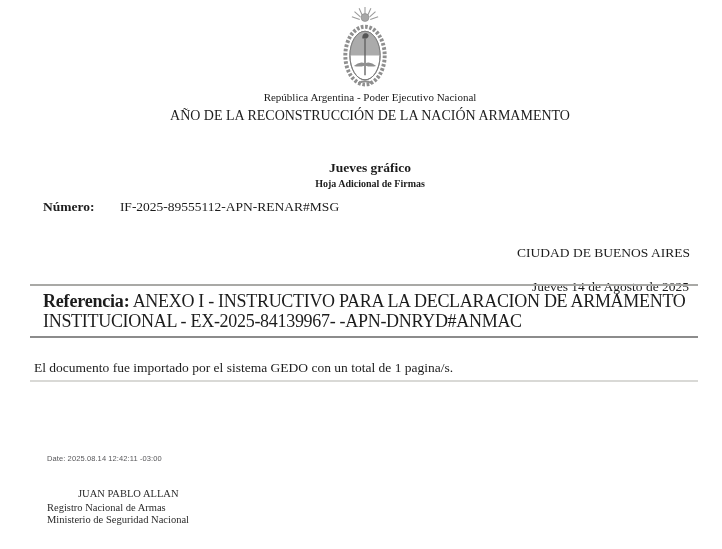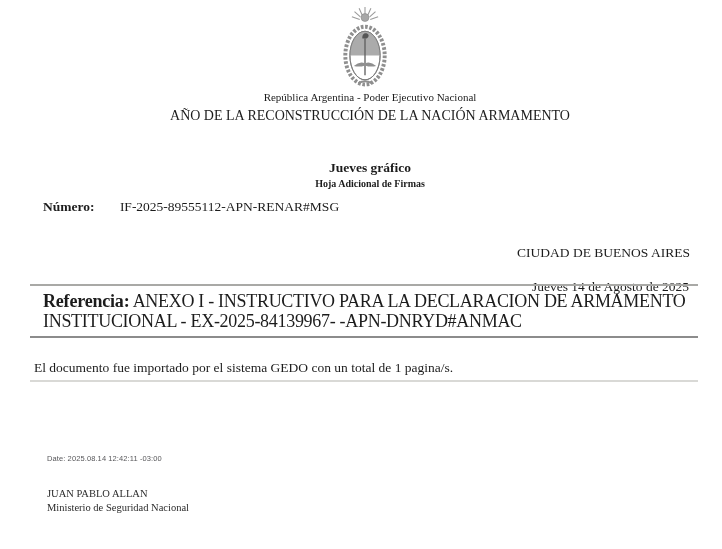--- a/index.html
+++ b/index.html
@@ -48,21 +48,21 @@
 
   
   .stamp { left: 47px; top: 455px;
            font-family: "Liberation Sans", "DejaVu Sans", sans-serif;
            font-size: 7.5px; line-height: 8.5px; color: #57575a;
            letter-spacing: 0.1px; }
 
   
   .signer { left: 47px; top: 488px; font-size: 10.5px; line-height: 12.6px;
             color: #2b2b2b; }
-  .signer .name { margin-bottom: 1px; }
+  .signer .name { margin-bottom: 1px; margin-left: 31px; }
 </style>
 </head>
 <body>
 
 <div class="abs emblem">
   <svg viewBox="0 0 100 128" width="66" height="84" aria-hidden="true">
 
     <g stroke="#9a9a9a" stroke-width="1.6">
       <line x1="50" y1="0" x2="50" y2="12"></line>
       <line x1="41" y1="2" x2="46" y2="13"></line>
@@ -117,14 +117,15 @@
 <div class="abs body-line">El documento fue importado por el sistema GEDO con un total de 1 pagina/s.</div>
 
 <div class="abs rule rule-faint"></div>
 
 <div class="abs stamp">
   <div>Date: 2025.08.14 12:42:11 -03:00</div>
 </div>
 
 <div class="abs signer">
   <div class="name">JUAN PABLO ALLAN</div>
+  <div>Registro Nacional de Armas</div>
   <div>Ministerio de Seguridad Nacional</div>
 </div>
 
 </body></html>

